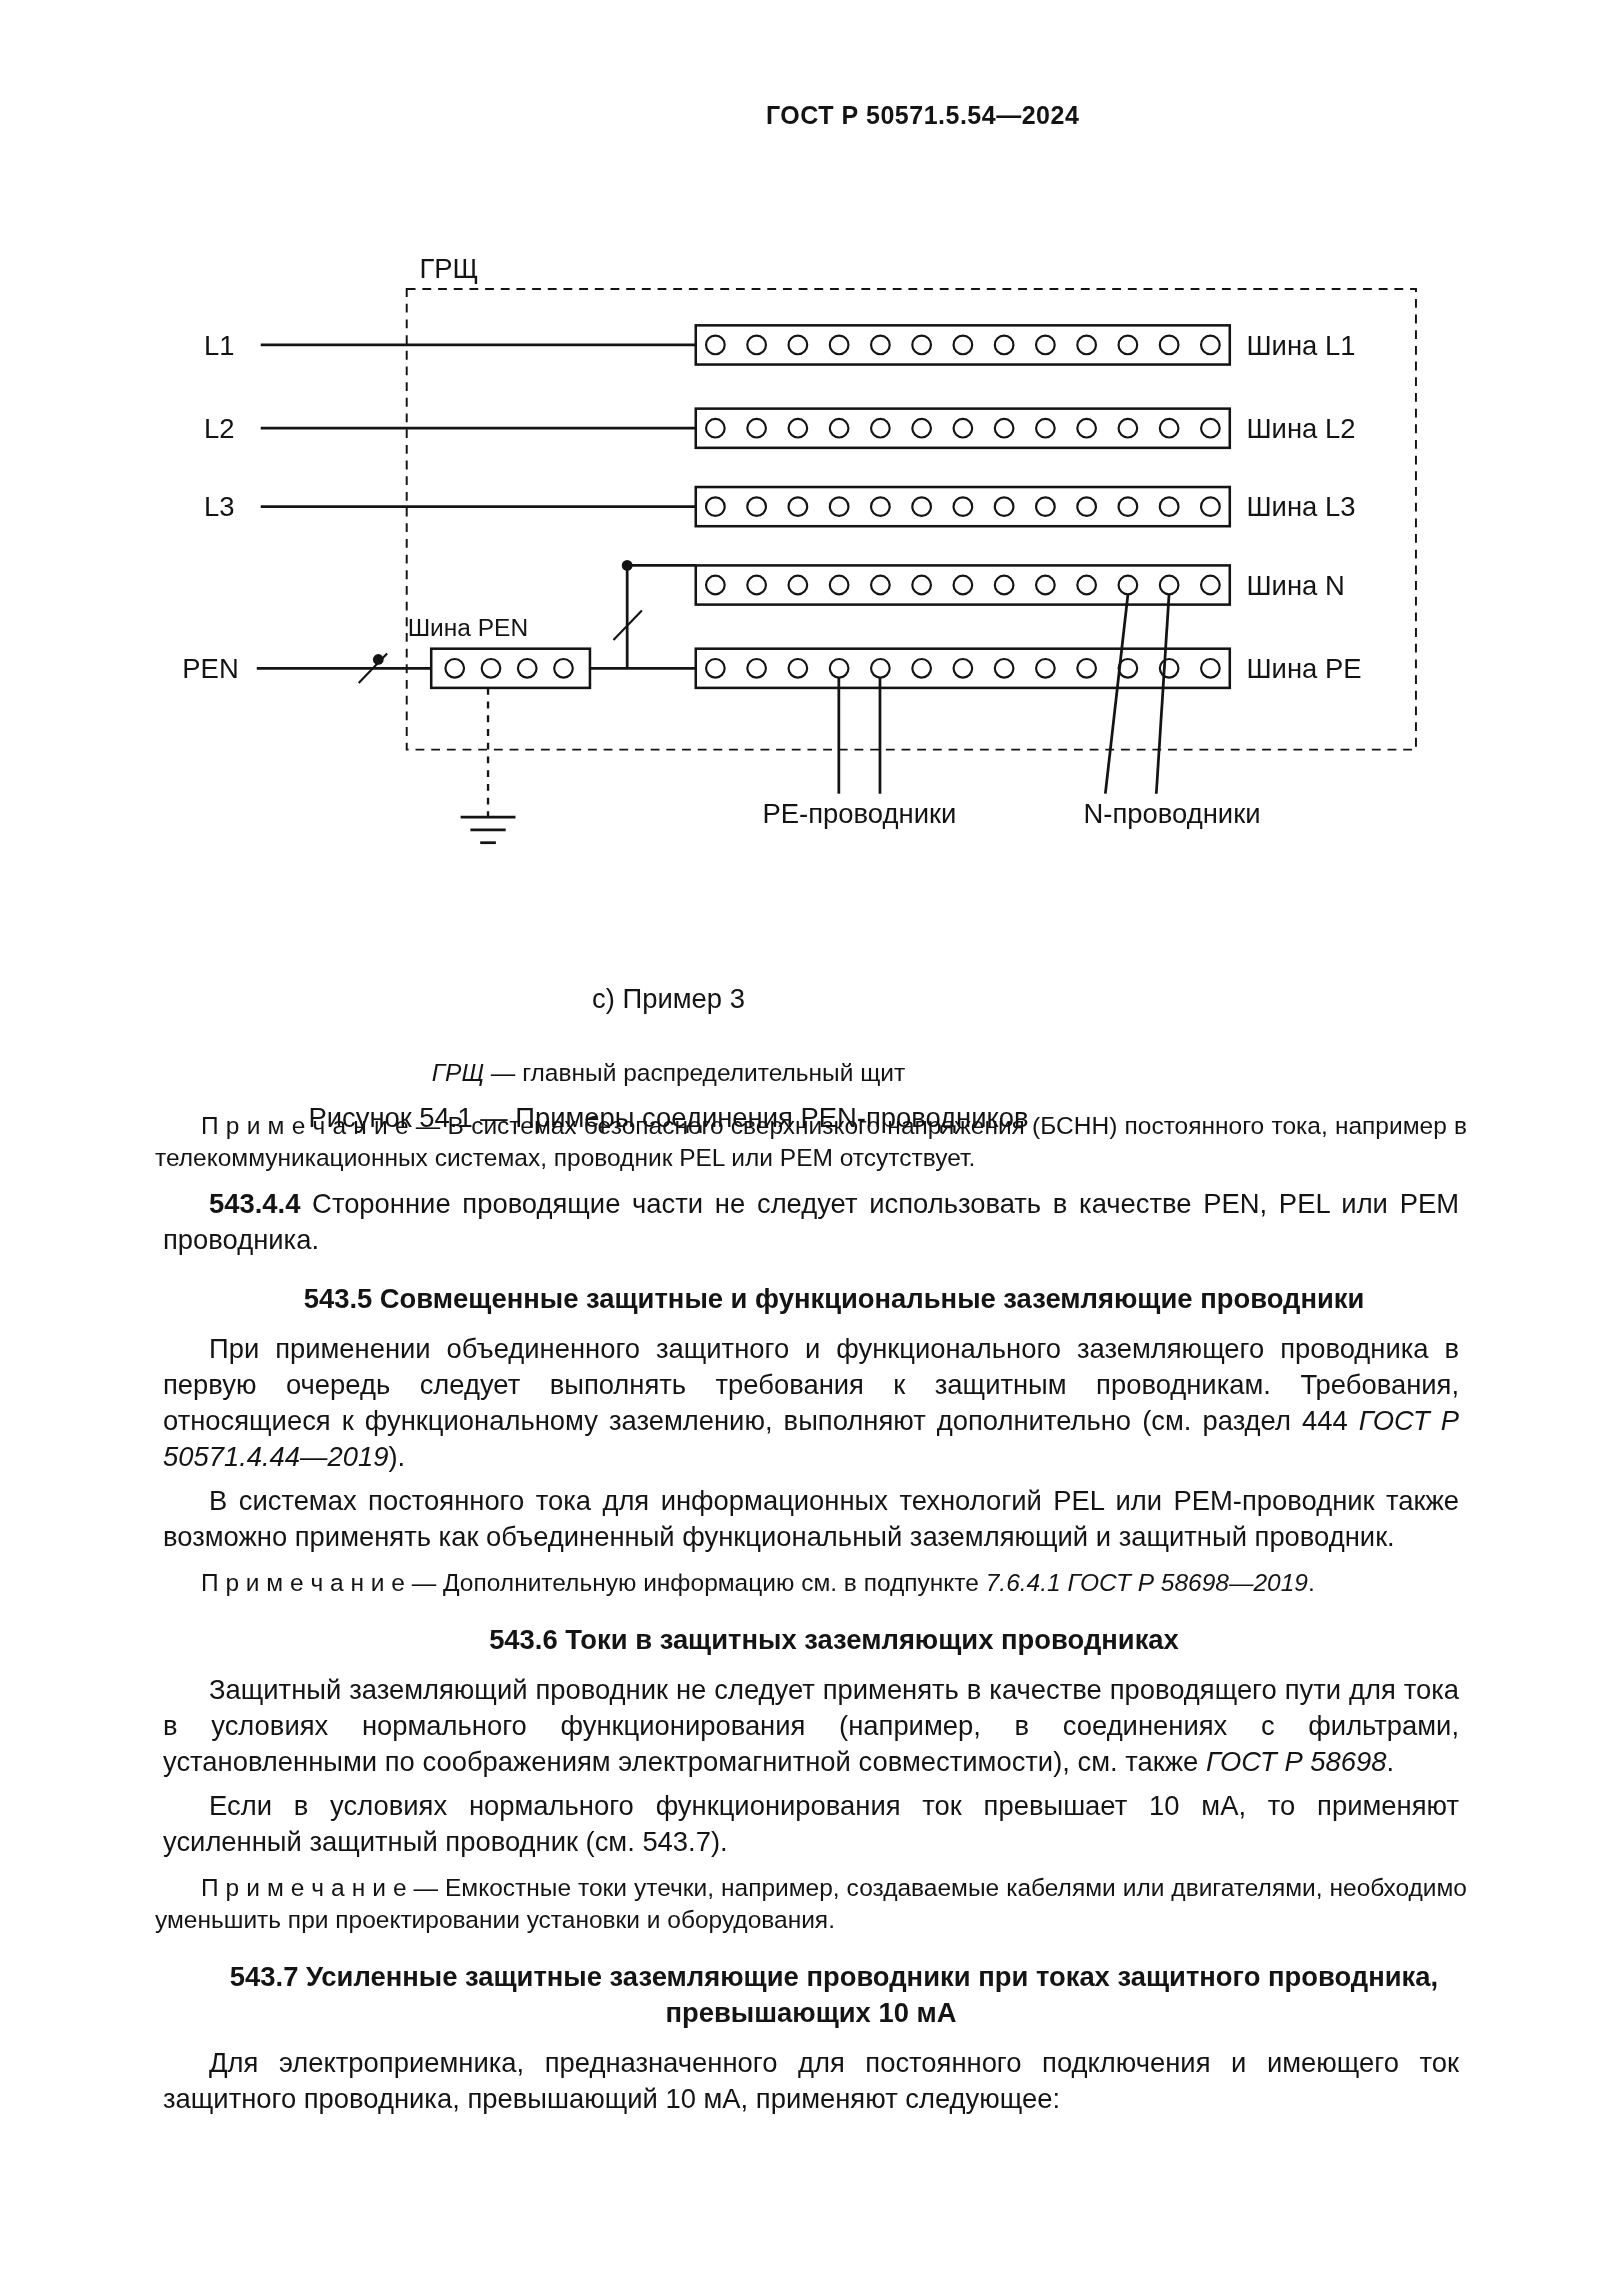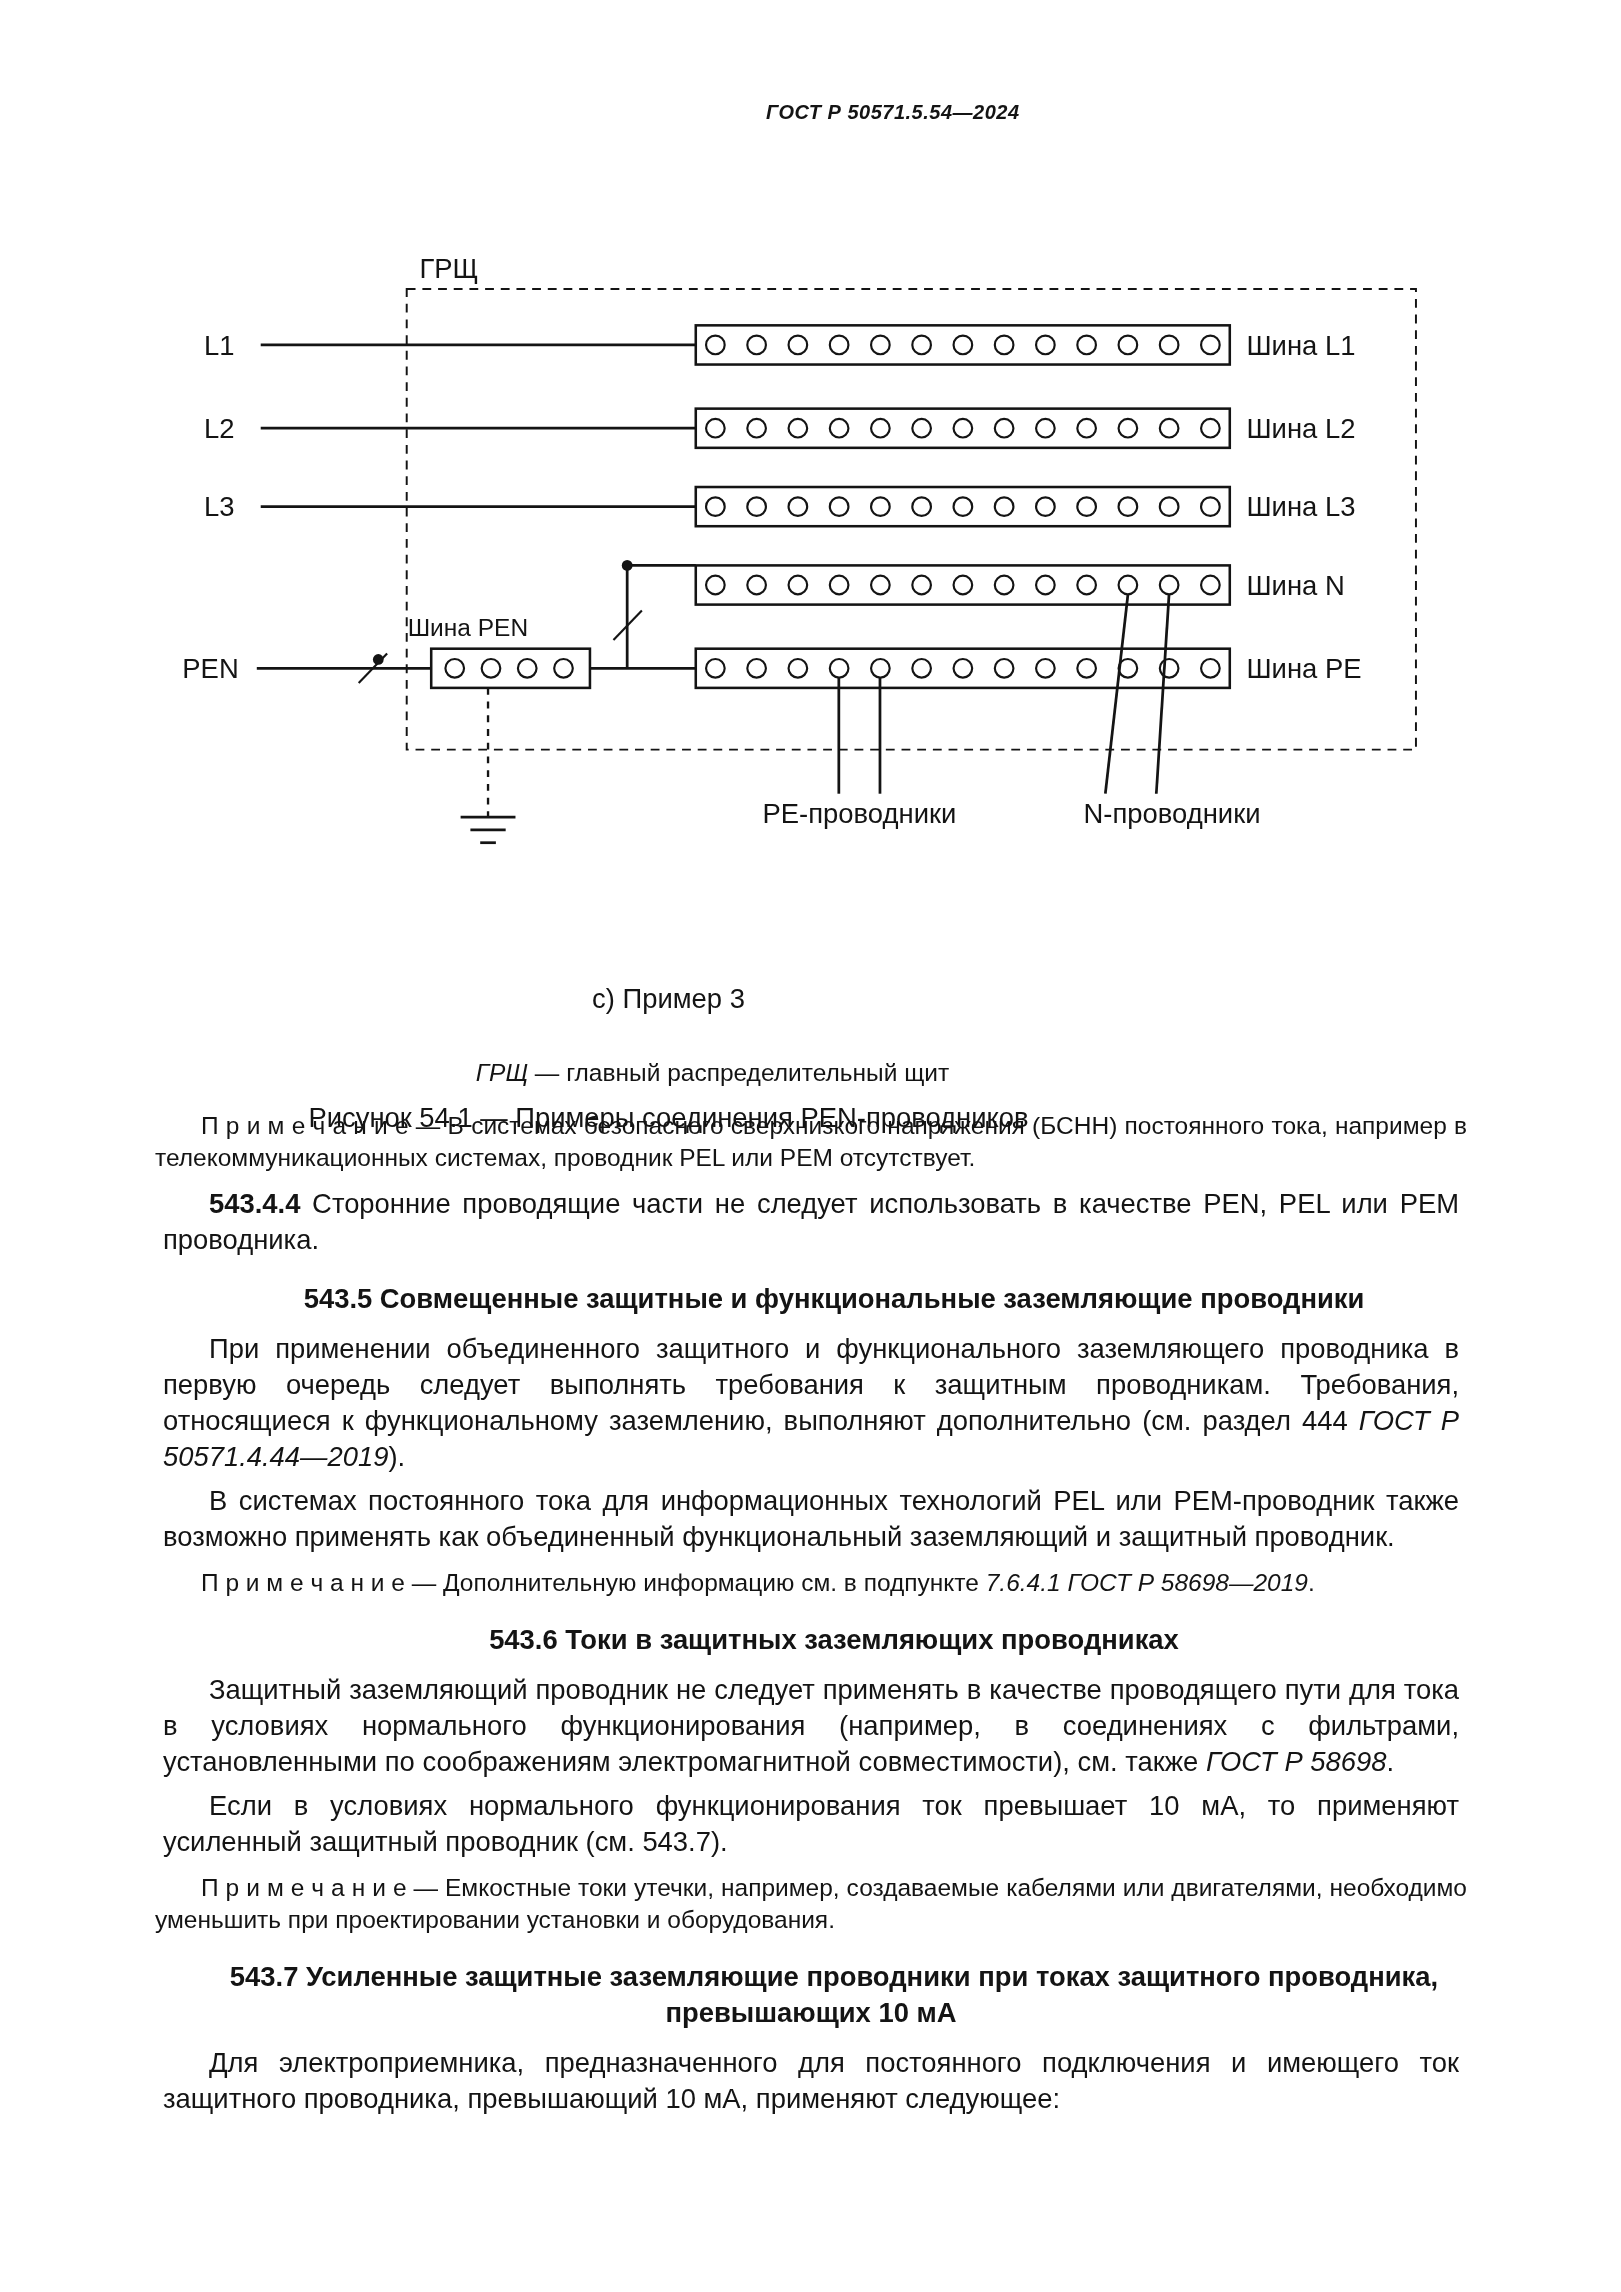--- a/index.html
+++ b/index.html
@@ -2,40 +2,40 @@
 <html><head>
 <meta charset="utf-8">
 <style>
   html,body { margin:0; padding:0; background:#fff; }
   .page {
     position:relative; width:1621px; height:2293px; background:#ffffff;
     font-family:"Liberation Sans", sans-serif; color:#141414; overflow:hidden;
   }
   .doc-code {
     position:absolute; top:101px; left:766px;
-    font-size:20px; font-weight:700; letter-spacing:0.5px;font-style:italic;
+    font-size:25px; font-weight:700; letter-spacing:0.5px;
   }
   .figure-area { position:absolute; top:245px; left:147px; width:1318px; height:632px; }
   .figure-area svg { display:block; }
 
   
   .wire { stroke:#141414; stroke-width:2.8; fill:none; }
   .thin { stroke-width:2.2; }
   .bus  { fill:#ffffff; stroke:#141414; stroke-width:2.6; }
   .term { fill:#ffffff; stroke:#141414; stroke-width:2.2; }
   .dash { fill:none; stroke:#141414; stroke-width:2; stroke-dasharray:9 7; }
   .gnddash { stroke-dasharray:7 7; stroke-width:2.4; }
   .dot  { fill:#141414; stroke:none; }
   svg text { font-family:"Liberation Sans", sans-serif; fill:#141414; }
   .dlabel { font-size:28px; }
   .dlabel-sm { font-size:25px; }
 
   .cap { position:absolute; left:0; width:1337px; text-align:center; }
   .caption-item  { top:983px; font-size:27.4px; }
-  .legend        { top:1059px; font-size:24.5px;padding-left:44px; }
+  .legend        { top:1059px; font-size:24.5px; }
   .legend i      { font-style:italic; }
   .figure-caption{ top:1102px; font-size:27.4px; }
 
   .body-text {
     position:absolute; top:1098px; left:155px; width:1312px;
     font-size:27.4px; line-height:36px; text-align:justify;
   }
   .body-text p { margin:8px; }
   .blk-paragraph { text-indent:46px; }
   .blk-note { margin:11.8px 0 !important; font-size:24.5px; line-height:32px; text-indent:46px; }

